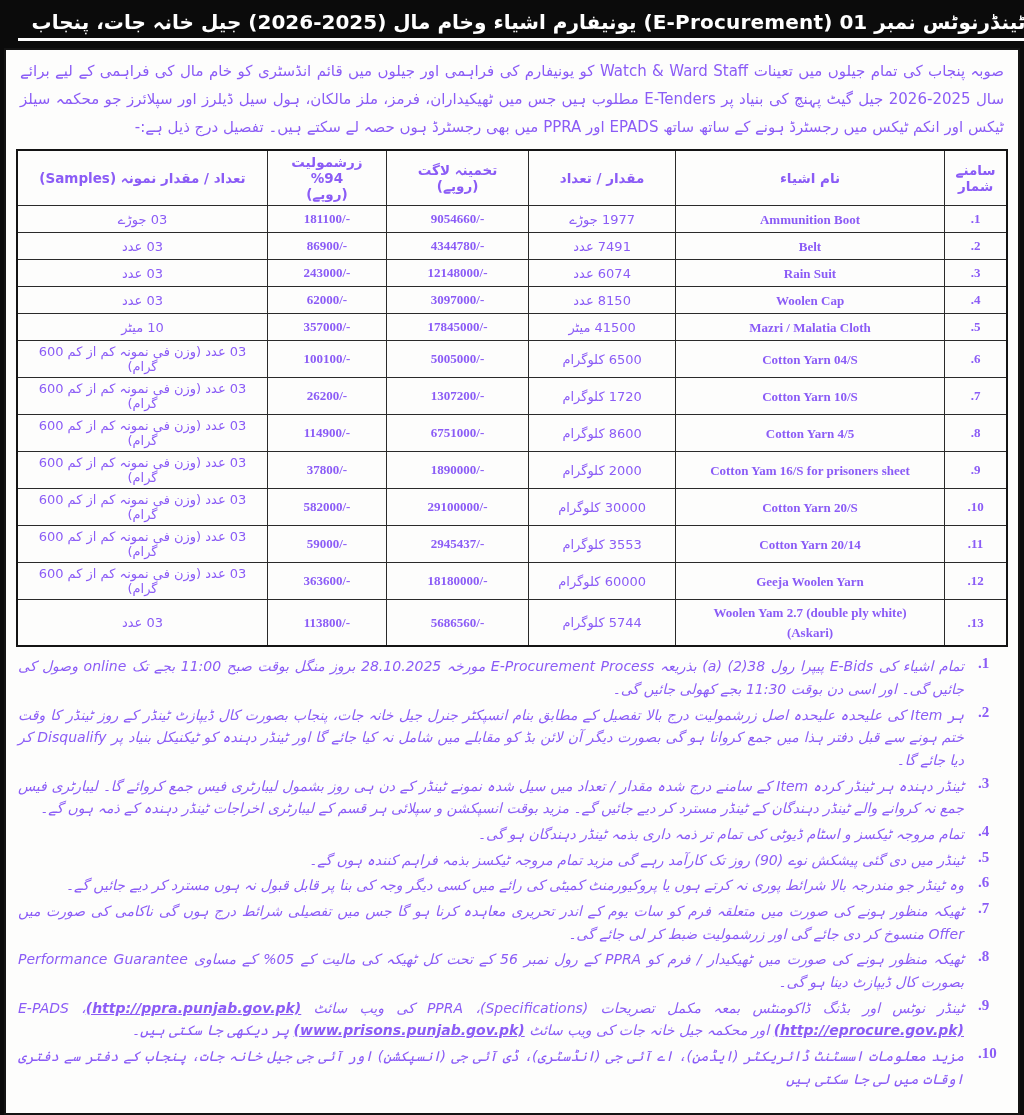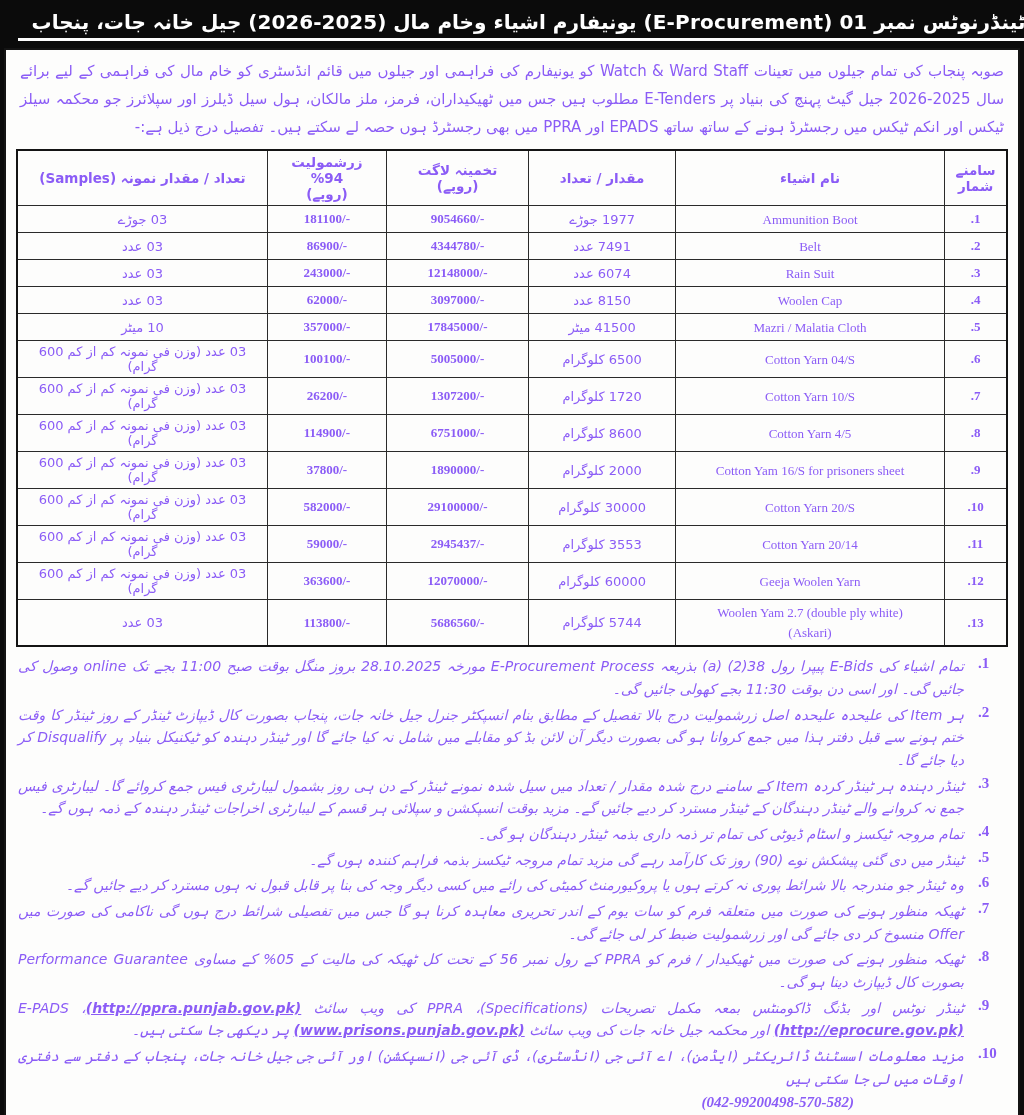--- a/index.html
+++ b/index.html
@@ -42,21 +42,21 @@
     font-size:13.5px; font-weight:bold; height:50px; white-space:pre-line;margin-left:28px;
   }
   table.items td { font-size:13px; height:27px; }
   col.c-sn      { width:6.3%; }
   col.c-name    { width:27.2%; }
   col.c-qty     { width:14.8%; }
   col.c-cost    { width:14.4%; }
   col.c-fee     { width:12.0%; }
   col.c-samples { width:25.3%; }
   td.sn   { font-family:"Liberation Serif", serif; font-weight:bold; font-size:14px; }
-  td.name { font-family:"Liberation Serif", serif; font-weight:normal; font-size:14px;
+  td.name { font-family:"Liberation Serif", serif; font-weight:bold; font-size:14px;
             direction:rtl; text-align:center; white-space:pre-line; line-height:1.5; }
   td.num  { direction:ltr; font-family:"Liberation Serif", serif; font-weight:bold; font-size:14px; }
   td.qty  { font-size:13px; }
   td.samples { font-size:11.5px;margin-left:35px; }
   
   .notes { direction:rtl; padding:0 2px; }
   .note  { display:flex; direction:rtl; margin-bottom:3px; }
   .note-num {
     flex:0 0 42px; text-align:left; padding-left:14px;
     font-family:"Liberation Serif", serif; font-weight:bold; font-size:15px;
@@ -191,21 +191,21 @@
           <td class="name">Cotton Yarn 20/14</td>
           <td class="qty">3553 کلوگرام</td>
           <td class="num">2945437/-</td>
           <td class="num">59000/-</td>
           <td class="samples">03 عدد (وزن فی نمونہ کم از کم 600 گرام)</td>
         </tr>
         <tr>
           <td class="sn">12.</td>
           <td class="name">Geeja Woolen Yarn</td>
           <td class="qty">60000 کلوگرام</td>
-          <td class="num">12070000/-</td>
+          <td class="num">18180000/-</td>
           <td class="num">363600/-</td>
           <td class="samples">03 عدد (وزن فی نمونہ کم از کم 600 گرام)</td>
         </tr>
         <tr>
           <td class="sn">13.</td>
           <td class="name">Woolen Yam 2.7 (double ply white)
 (Askari)</td>
           <td class="qty">5744 کلوگرام</td>
           <td class="num">5686560/-</td>
           <td class="num">113800/-</td>
@@ -250,20 +250,19 @@
       <div class="note">
         <div class="note-num">9.</div>
         <div class="note-text">
           <span>ٹینڈر نوٹس اور بڈنگ ڈاکومنٹس بمعہ مکمل تصریحات (Specifications)، PPRA کی ویب سائٹ </span><span class="url">(http://ppra.punjab.gov.pk)</span><span>، E-PADS </span><span class="url">(http://eprocure.gov.pk)</span><span> اور محکمہ جیل خانہ جات کی ویب سائٹ </span><span class="url">(www.prisons.punjab.gov.pk)</span><span> پر دیکھی جا سکتی ہیں۔</span>
         </div>
       </div>
       <div class="note">
         <div class="note-num">10.</div>
         <div class="note-text">
           <span>مزید معلومات اسسٹنٹ ڈائریکٹر (ایڈمن)، اے آئی جی (انڈسٹری)، ڈی آئی جی (انسپکشن) اور آئی جی جیل خانہ جات، پنجاب کے دفتر سے دفتری اوقات میں لی جا سکتی ہیں</span>
-          <div class="phone-line">(042-99200498-570-582)</div>
         </div>
       </div>
     </div>
 
   </div>
 
 </div>
 
 </body></html>

